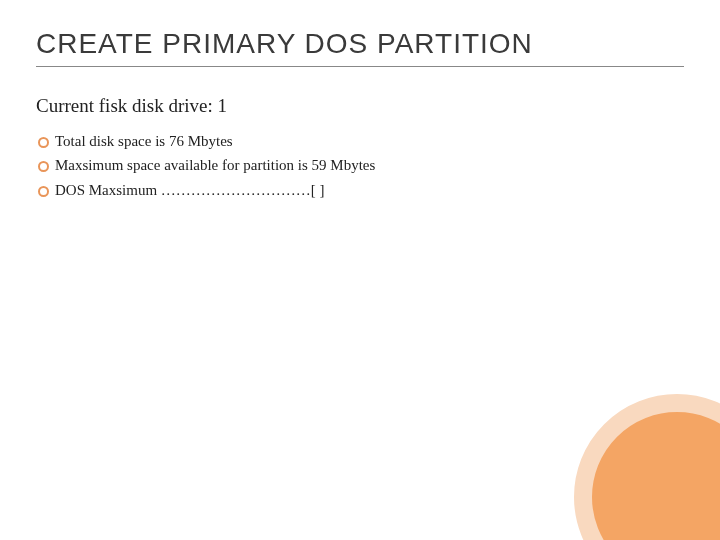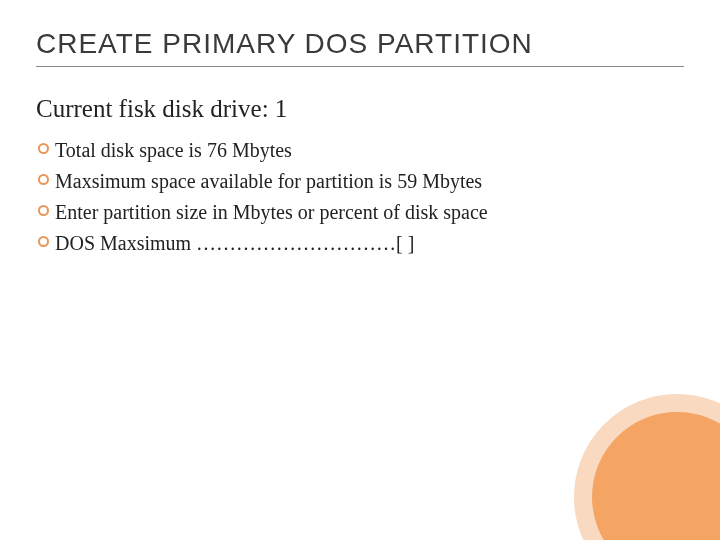--- a/index.html
+++ b/index.html
@@ -29,29 +29,29 @@
     margin: 0 0 6px 0;
   }
   .title-underline {
     border: none;
     border-top: 1px solid #888;
     margin: 0 0 28px 0;
     width: 100%;
   }
   .subheading {
     font-family: "Times New Roman", Times, serif;
-    font-size: 25px;
+    font-size: 19px;
     margin: 16px 0 14px 0;
   }
   ul.bullets {
     list-style: none;
     margin: 0;
     padding: 0 0 0 2px;
     font-family: "Times New Roman", Times, serif;
-    font-size: 20px;
+    font-size: 15px;
     line-height: 1.35;
   }
   ul.bullets li {
     display: flex;
     align-items: flex-start;
     margin: 0 0 4px 0;
   }
   ul.bullets li.continuation {
     padding-left: 18px; 
   }
@@ -97,22 +97,18 @@
     <li>
       <span class="bullet-ring hollow"></span>
       <span class="li-text">Total disk space is 76 Mbytes</span>
     </li>
     <li>
       <span class="bullet-ring hollow"></span>
       <span class="li-text">Maxsimum space available for partition is 59 Mbytes</span>
     </li>
     <li>
       <span class="bullet-ring hollow"></span>
-      <span class="li-text">Enter partition size in Mbytes or percent of disk space</span>
-    </li>
-    <li>
-      <span class="bullet-ring hollow"></span>
       <span class="li-text"> DOS Maxsimum …………………………[        ]</span>
     </li>
   </ul>
 
   <div class="corner-circle"></div>
 </div>
 
 </body></html>

